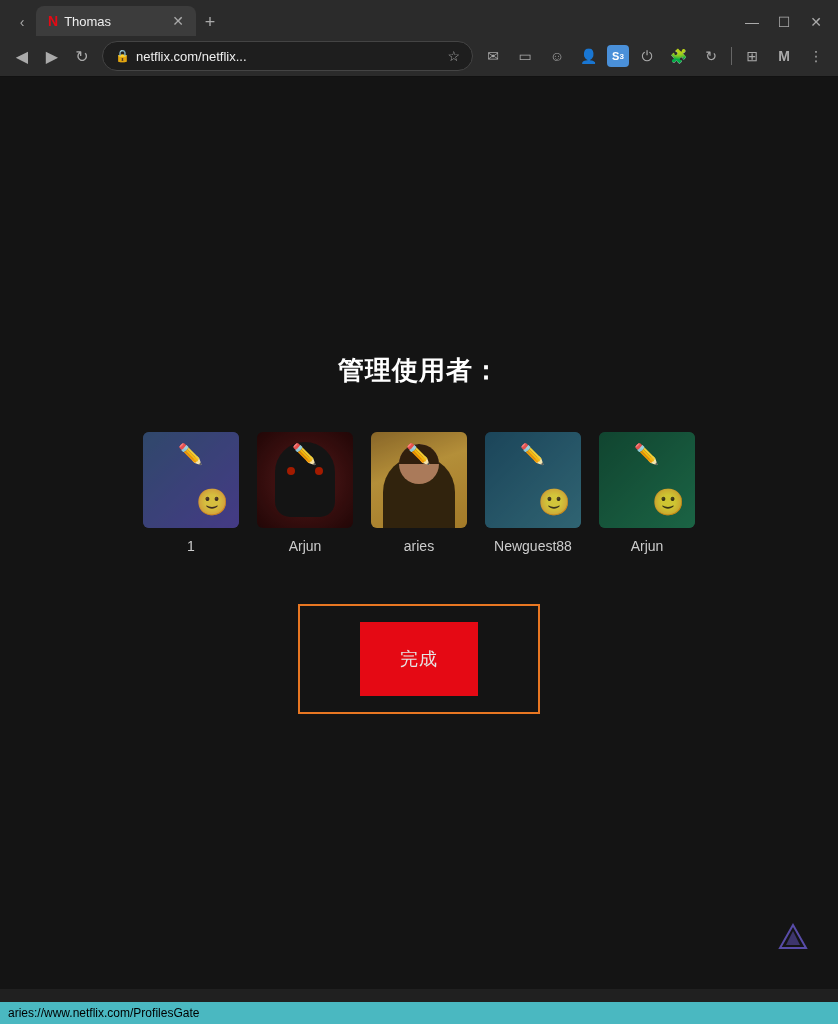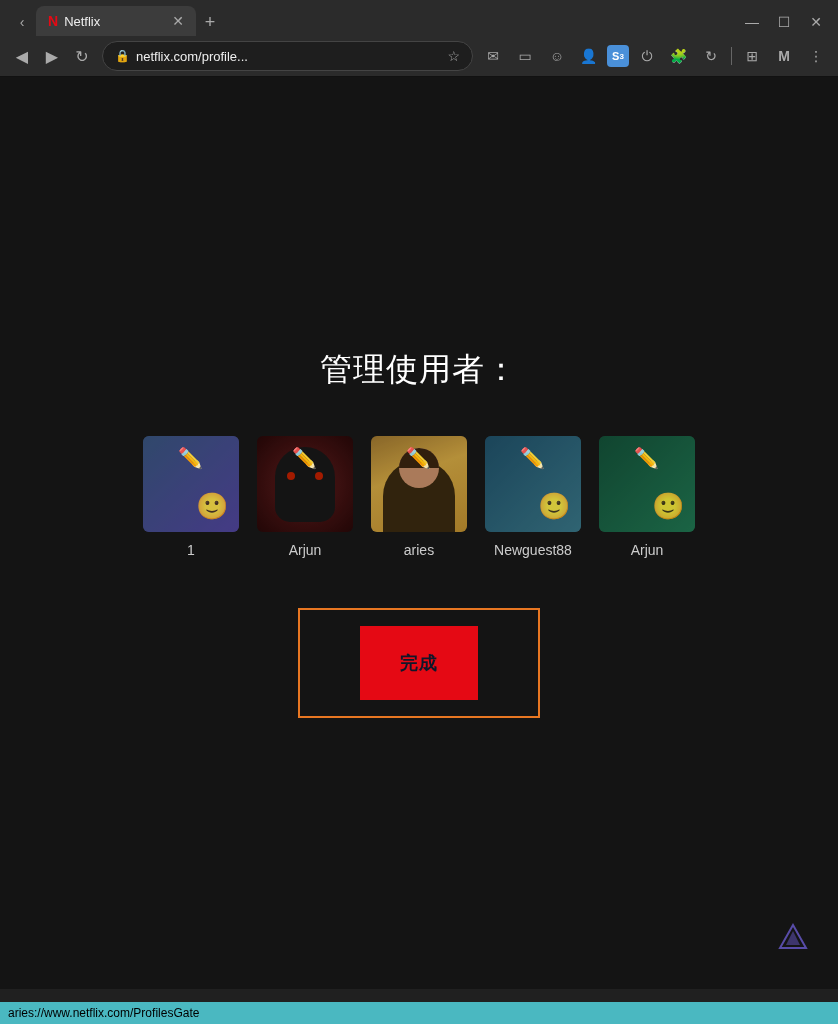--- a/index.html
+++ b/index.html
@@ -204,22 +204,22 @@
       background: #141414;
       display: flex;
       flex-direction: column;
       align-items: center;
       justify-content: center;
       position: relative;
     }
 
     .page-title {
       color: #ffffff;
-      font-size: 32px;
-      font-weight: 400;
+      font-size: 26px;
+      font-weight: 700;
       margin-bottom: 44px;
       letter-spacing: 1px;
     }
 
     .profiles-row {
       display: flex;
       gap: 18px;
       margin-bottom: 50px;
       align-items: flex-start;
     }
@@ -305,27 +305,27 @@
     }
 
     .done-btn-wrap {
       border: 2px solid #e87722;
       padding: 16px 60px;
       cursor: pointer;
     }
 
     .done-btn {
       background: #e50914;
-      color: #0f172a;
+      color: #e5e5e5;
       font-size: 18px;
       padding: 25px 40px;
       border: none;
       cursor: pointer;
       letter-spacing: 1px;
-      font-weight: 700;
+      font-weight: 400;
     }
 
     
     .status-bar {
       position: absolute;
       bottom: 0;
       left: 0;
       right: 0;
       height: 22px;
       background: #4ab8c1;
@@ -388,40 +388,40 @@
 <body>
 
 <div class="browser-chrome">
 
   <div class="tab-bar">
     <div class="window-controls-left">
       <button class="nav-btn">‹</button>
     </div>
     <div class="tab">
       <span class="tab-favicon">N</span>
-      <span>Netflix</span>
+      <span>Thomas</span>
       <span class="tab-close">✕</span>
     </div>
     <div class="tab-new">+</div>
     <div class="window-controls-right">
       <button class="win-btn">—</button>
       <button class="win-btn">☐</button>
       <button class="win-btn close">✕</button>
     </div>
   </div>
 
   <div class="address-bar">
     <div class="addr-nav">
       <button>◀</button>
       <button>▶</button>
       <button>↻</button>
     </div>
     <div class="addr-input-wrap">
       <span class="lock-icon">🔒</span>
-      <span class="addr-text">netflix.com/profile...</span>
+      <span class="addr-text">netflix.com/netflix...</span>
       <span class="addr-star">☆</span>
     </div>
     <div class="toolbar-icons">
       <button>✉</button>
       <button>▭</button>
       <button>☺</button>
       <button>👤</button>
       <div class="ext-icon">S<sup style="font-size:8px">3</sup></div>
       <button>⏻</button>
       <button>🧩</button>

